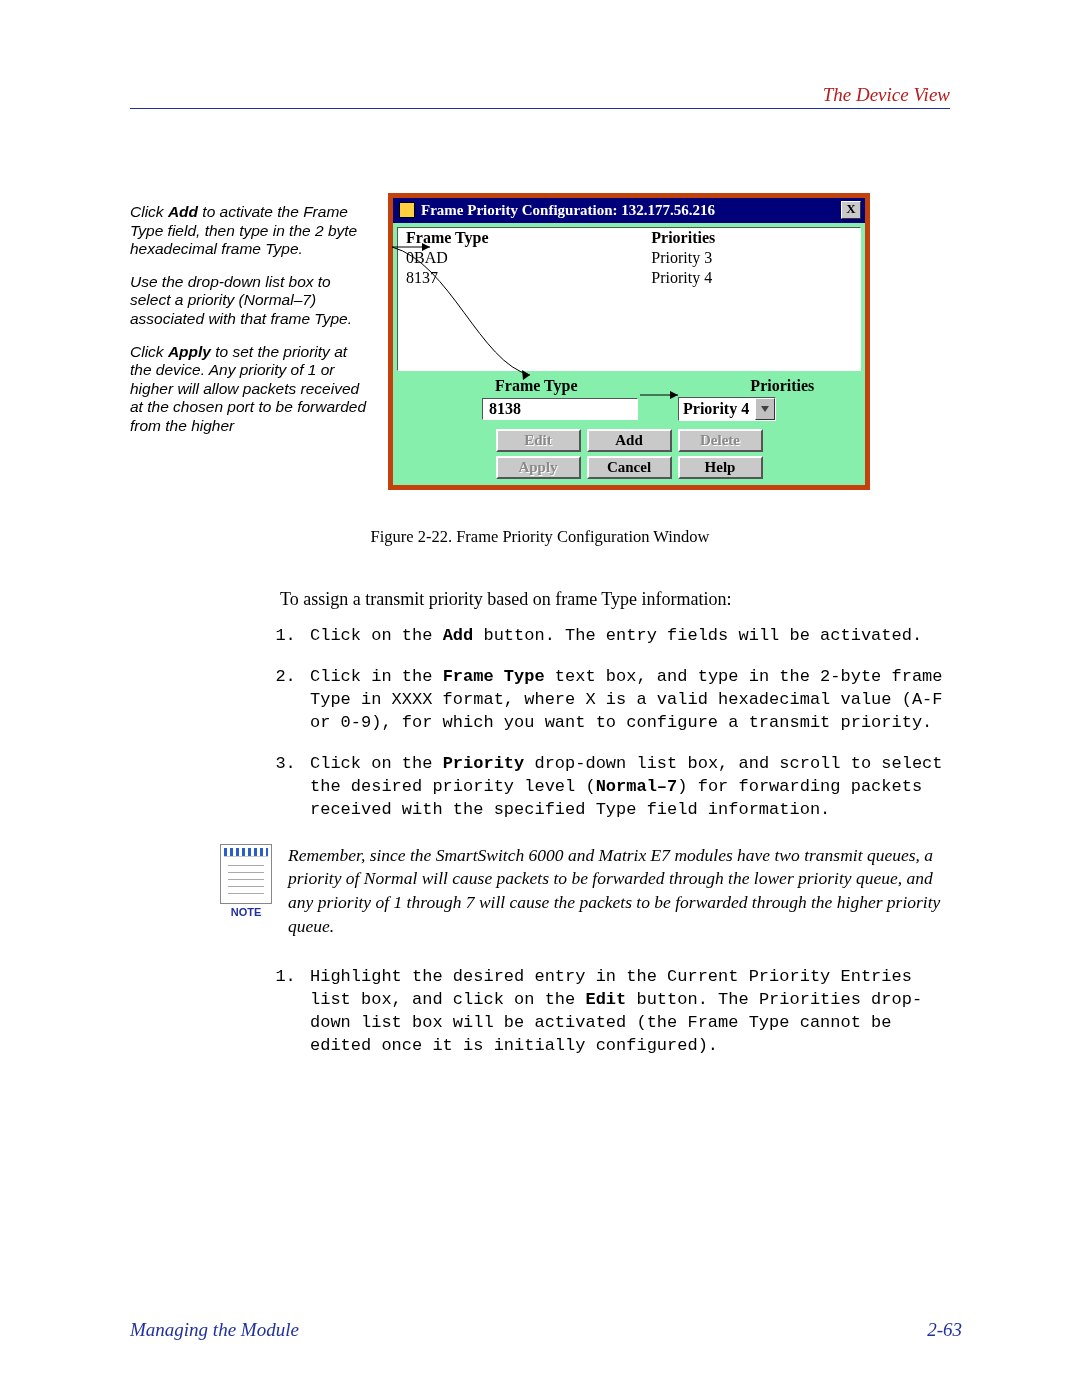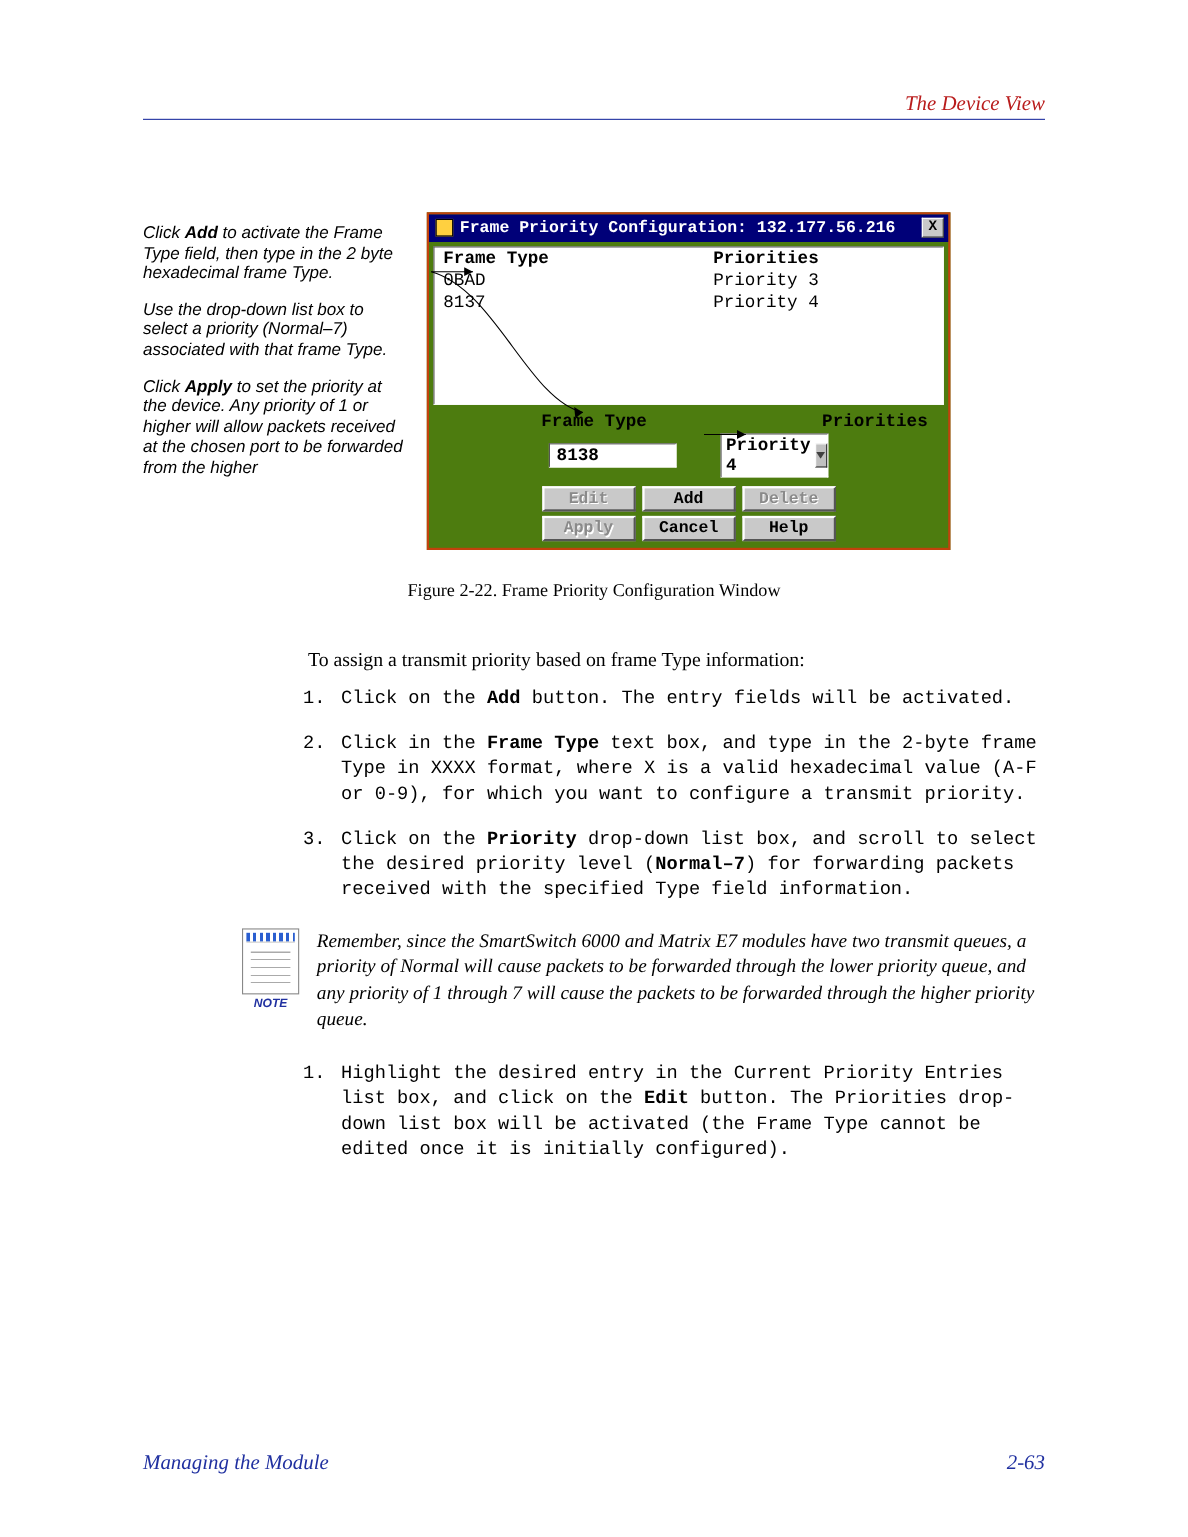--- a/index.html
+++ b/index.html
@@ -39,23 +39,23 @@
     font-style: italic;
     font-size: 15.5px;
     line-height: 1.2;
     margin-top: 10px;
   }
   .side-notes p { margin: 0 0 14px 0; }
   .side-notes b { font-style: italic; font-weight: bold; }
 
   .win {
     width: 472px;
-    border: 2px solid #c2410c;
-    background: #4d7c0f;
-    font-family: Liberation Mono, monospace;
+    border: 5px solid #c2410c;
+    background: #86efac;
+    font-family: Liberation Serif, serif;
   }
   .titlebar {
     background: #000078;
     color: #fff;
     font-weight: bold;
     font-size: 15px;
     padding: 3px 4px 4px 6px;
     display: flex;
     align-items: center;
     gap: 6px;
@@ -103,21 +103,21 @@
     gap: 40px;
     align-items:center;
     justify-content:center;
   }
   .textfield {
     background:#fff;
     border-top:1px solid #555; border-left:1px solid #555;
     border-right:1px solid #fff; border-bottom:1px solid #fff;
     font-size:16px; font-weight:bold;
     padding: 1px 6px;
-    width: 116px;
+    width: 156px;
     box-sizing:border-box;
   }
   .combo {
     background:#fff;
     border-top:1px solid #555; border-left:1px solid #555;
     border-right:1px solid #fff; border-bottom:1px solid #fff;
     width: 98px;
     display:flex; align-items:center;
     box-sizing:border-box;
   }
@@ -183,25 +183,25 @@
   .note-icon::before{
     content:""; position:absolute; left:3px; right:3px; top:3px; height:8px;
     background: repeating-linear-gradient(90deg,#2a5ed0 0 3px,#fff 3px 6px);
     border-bottom:1px solid #ccc;
   }
   .note-icon .lines{
     position:absolute; left:7px; right:7px; top:20px;
     height:30px;
     background: repeating-linear-gradient(#aaa 0 1px, transparent 1px 7px);
   }
-  .note-label { color:#2030a0; font-weight:bold; font-family:Arial,sans-serif; font-size:11px;font-style:italic; }
+  .note-label { color:#2030a0; font-weight:bold; font-family:Arial,sans-serif; font-size:11px; }
   .note-text { font-style: italic; font-size:17.5px; line-height:1.35; }
 
   .footer {
-    position:absolute; left:130px; right:130px; bottom:56px;
+    position:absolute; left:130px; right:118px; bottom:56px;
     display:flex; justify-content:space-between;
     color:#2030a0; font-style:italic; font-size:19px;
   }
 </style>
 </head>
 <body>
 
 <div class="page">
   <div class="header-right">The Device View</div>
 

